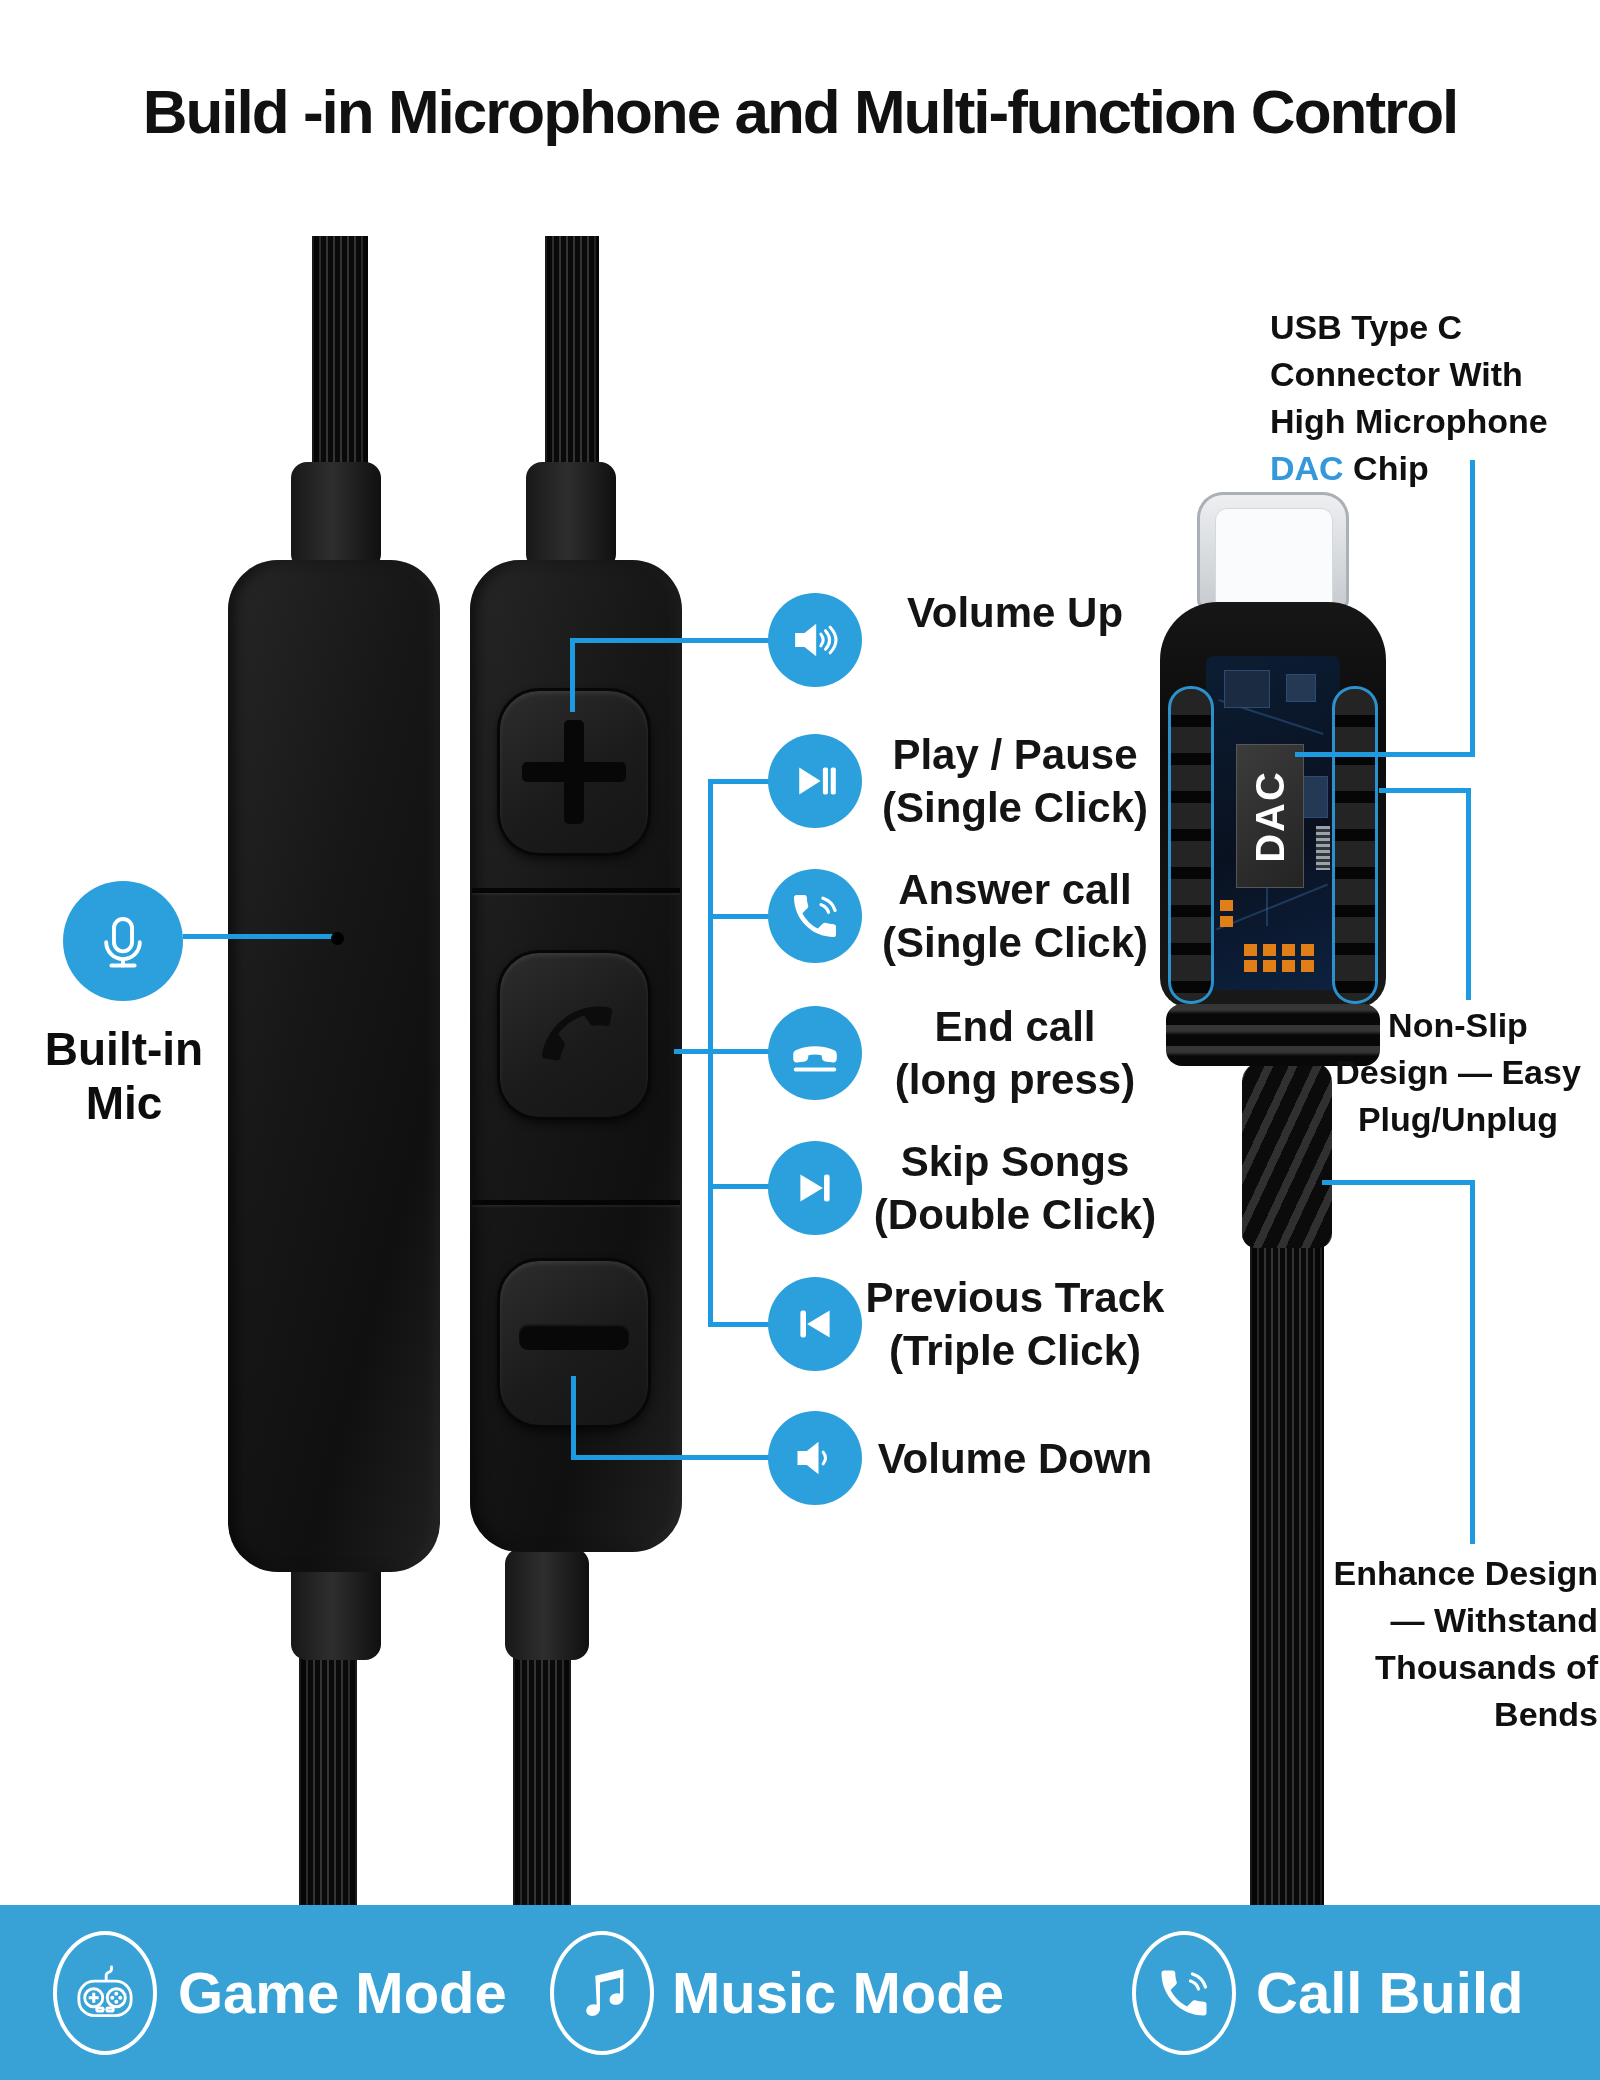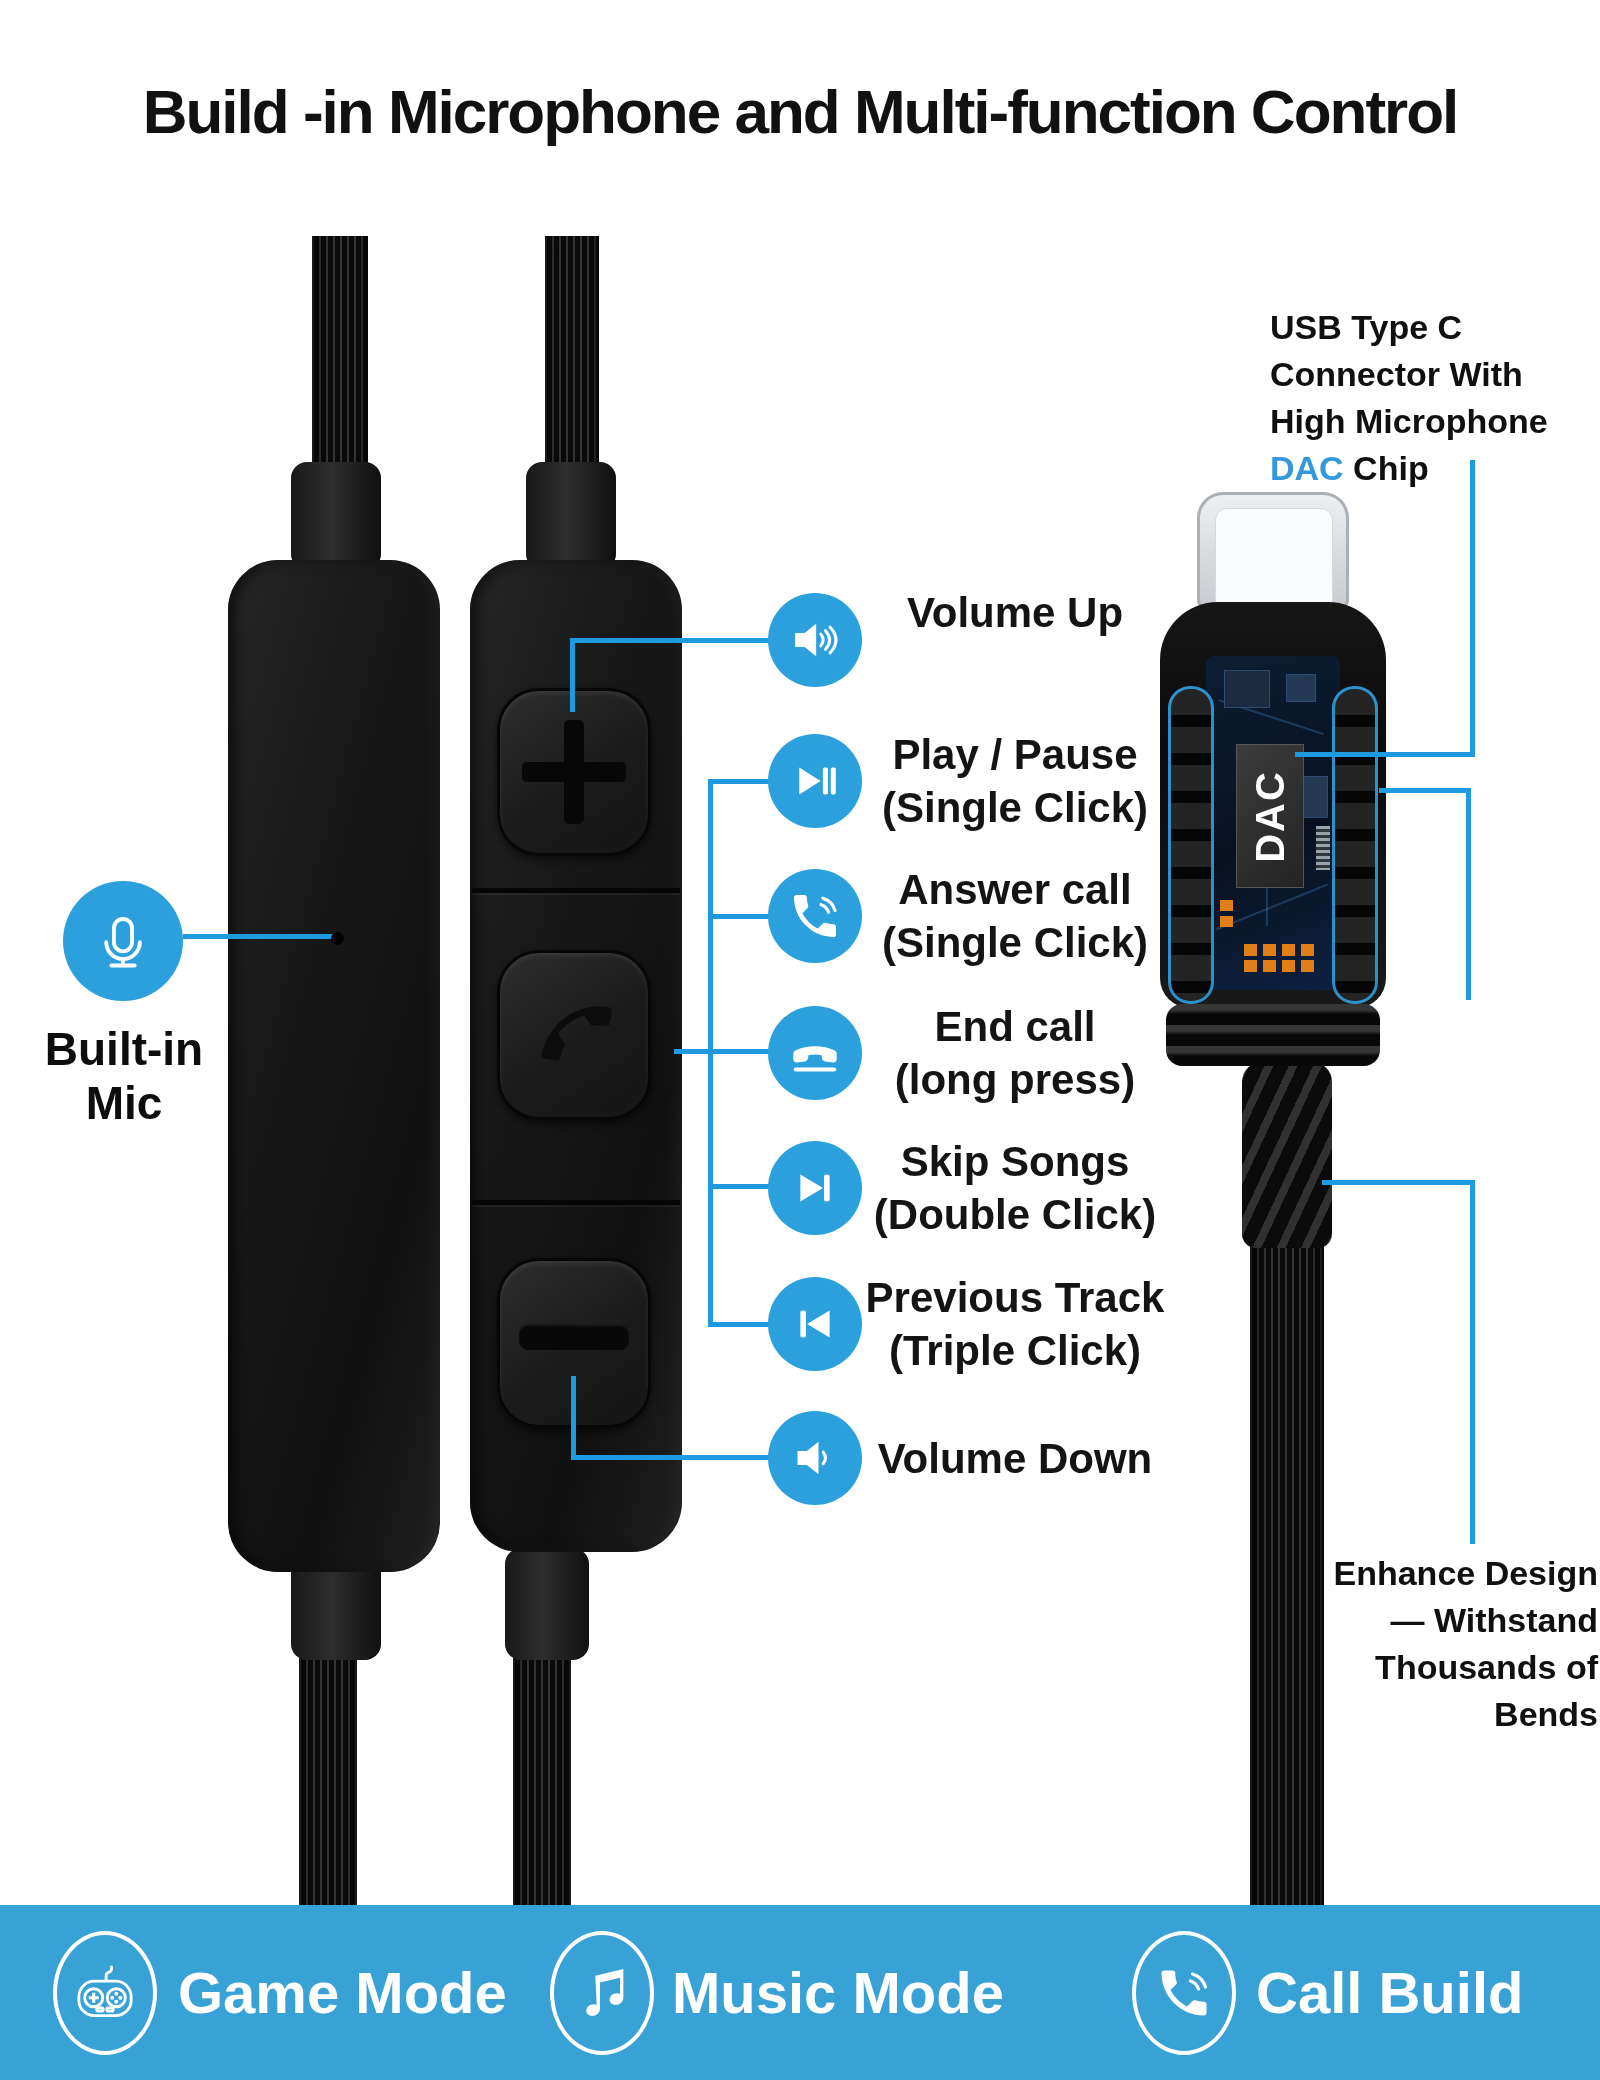--- a/index.html
+++ b/index.html
@@ -264,20 +264,25 @@
   <div class="abs bline" style="left:1322px;top:1180px;width:153px;height:5px;"></div>
   <div class="abs bline" style="left:1470px;top:1180px;width:5px;height:364px;"></div>
 
   <div class="abs r-call usb-text">
     <span>USB Type C</span><br>
     <span>Connector With</span><br>
     <span>High Microphone</span><br>
     <span class="dac">DAC</span><span> Chip</span>
   </div>
 
+  <div class="abs r-call nonslip-text">
+    <span>Non-Slip</span><br>
+    <span>Design — Easy</span><br>
+    <span>Plug/Unplug</span>
+  </div>
 
   <div class="abs r-call enhance-text">
     <span>Enhance Design</span><br>
     <span>— Withstand</span><br>
     <span>Thousands of</span><br>
     <span>Bends</span>
   </div>
 
   <div class="abs mode-bar">
     <div class="mode-circle" style="left:53px;top:26px;">

